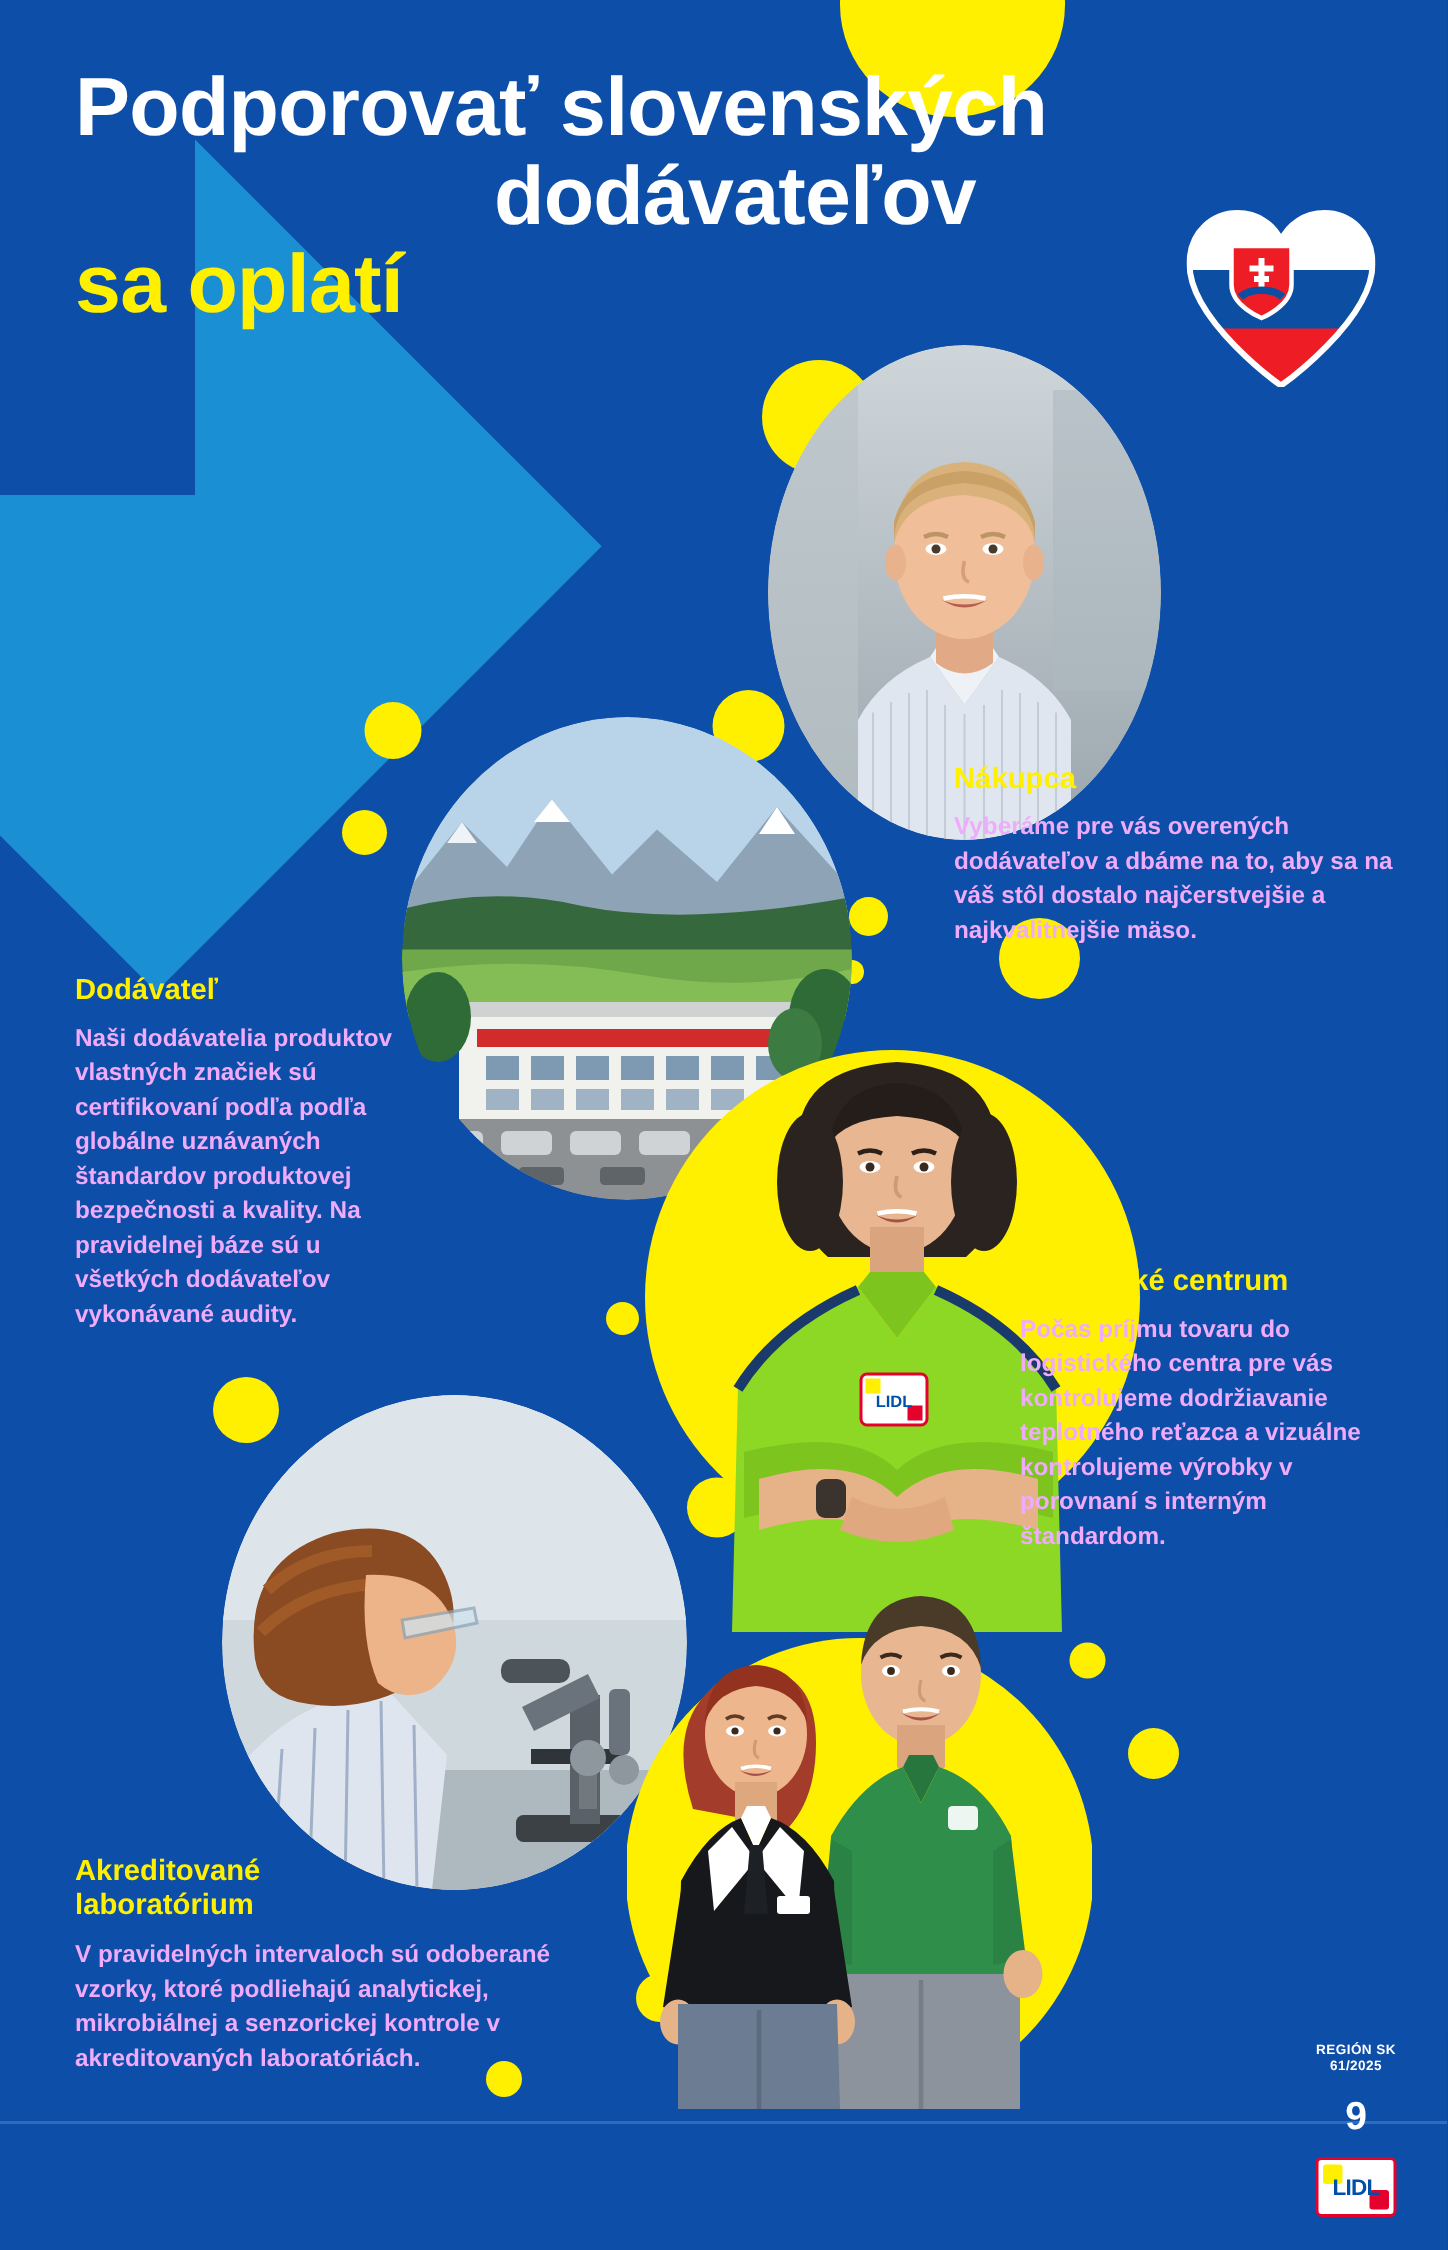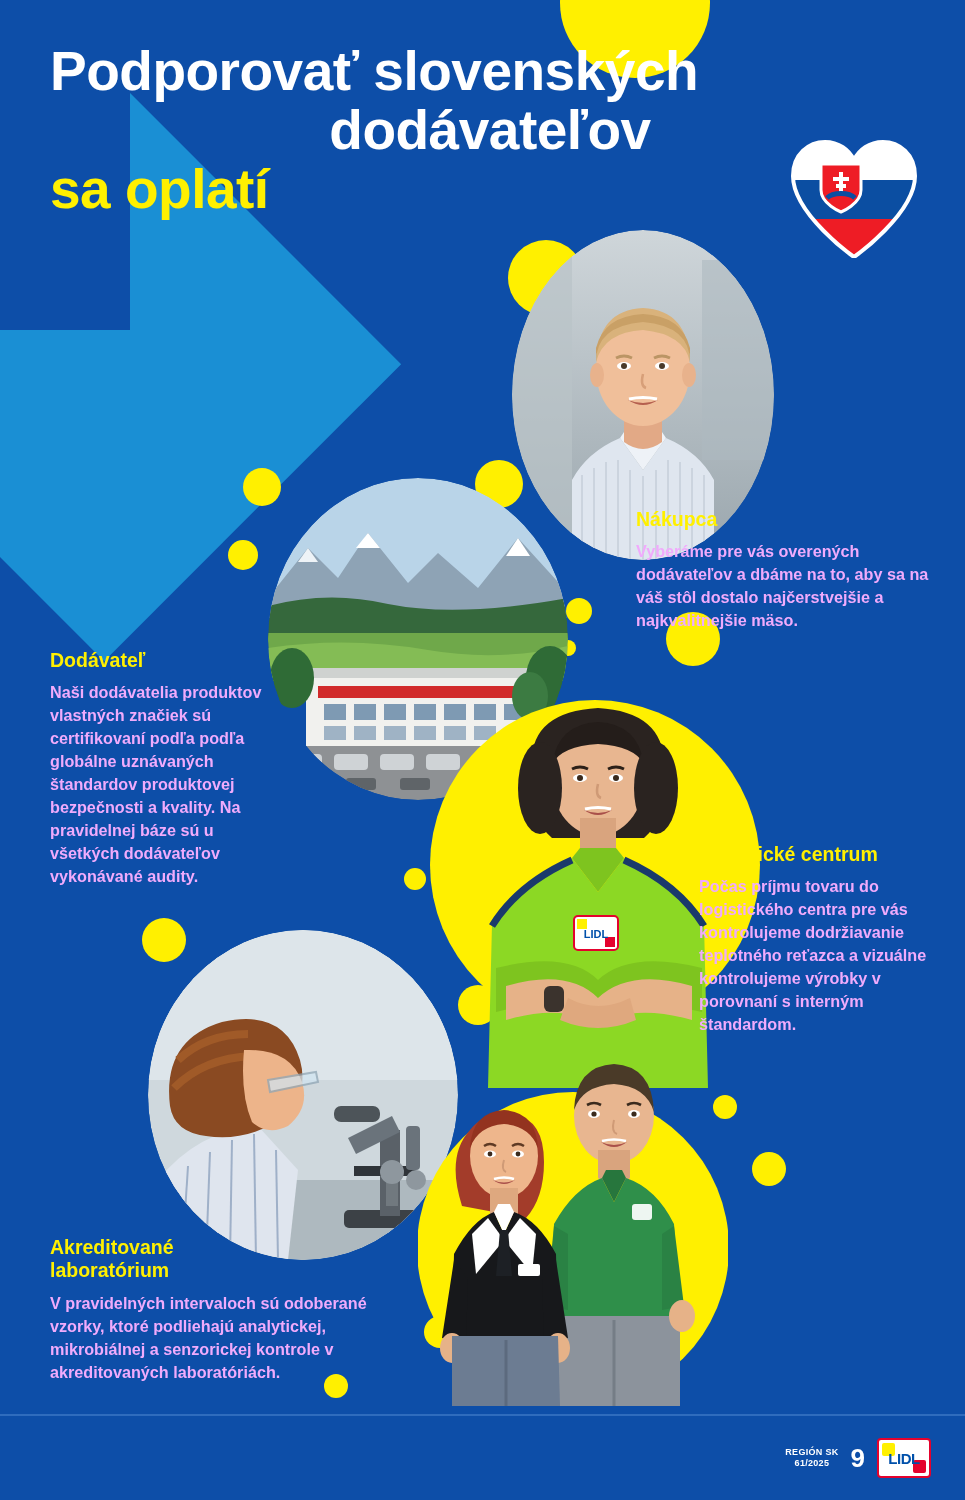--- a/index.html
+++ b/index.html
@@ -103,20 +103,21 @@
     left: 0; bottom: 84px;
     width: 965px; height: 2px;
     background: #2f6cbd;
   }
   .footer {
     position: absolute;
     right: 34px; bottom: 22px;
     display: flex;
     align-items: center;
     gap: 12px;
+    flex-direction: column;
   }
   .region {
     color: #ffffff;
     font-size: 9px;
     font-weight: bold;
     line-height: 1.25;
     text-align: center;
     letter-spacing: 0.3px;
   }
   .pagenum {
@@ -489,21 +490,21 @@
   <div class="block right-align" style="left:636px; top:508px; width:300px;">
     <h3>Nákupca</h3>
     <p>Vyberáme pre vás overených dodávateľov a dbáme na to, aby sa na váš stôl dostalo najčerstvejšie a najkvalitnejšie mäso.</p>
   </div>
 
   <div class="block left-align" style="left:50px; top:618px; width:230px;">
     <h3>Dodávateľ</h3>
     <p>Naši dodávatelia produktov vlastných značiek sú certifikovaní podľa podľa globálne uznávaných štandardov produktovej bezpečnosti a kvality. Na pravidelnej báze sú u všetkých dodávateľov vykonávané audity.</p>
   </div>
 
-  <div class="block right-align" style="left:680px; top:843px; width:256px;margin-left:19px;">
+  <div class="block right-align" style="left:680px; top:843px; width:256px;">
     <h3>Logistické centrum</h3>
     <p>Počas príjmu tovaru do logistického centra pre vás kontrolujeme dodržiavanie teplotného reťazca a vizuálne kontrolujeme výrobky v porovnaní s interným štandardom.</p>
   </div>
 
   <div class="block left-align" style="left:50px; top:1205px; width:348px;">
     <h3 style="width:200px;">Akreditované laboratórium</h3>
     <p>V pravidelných intervaloch sú odoberané vzorky, ktoré podliehajú analytickej, mikrobiálnej a senzorickej kontrole v akreditovaných laboratóriách.</p>
   </div>
 
 

